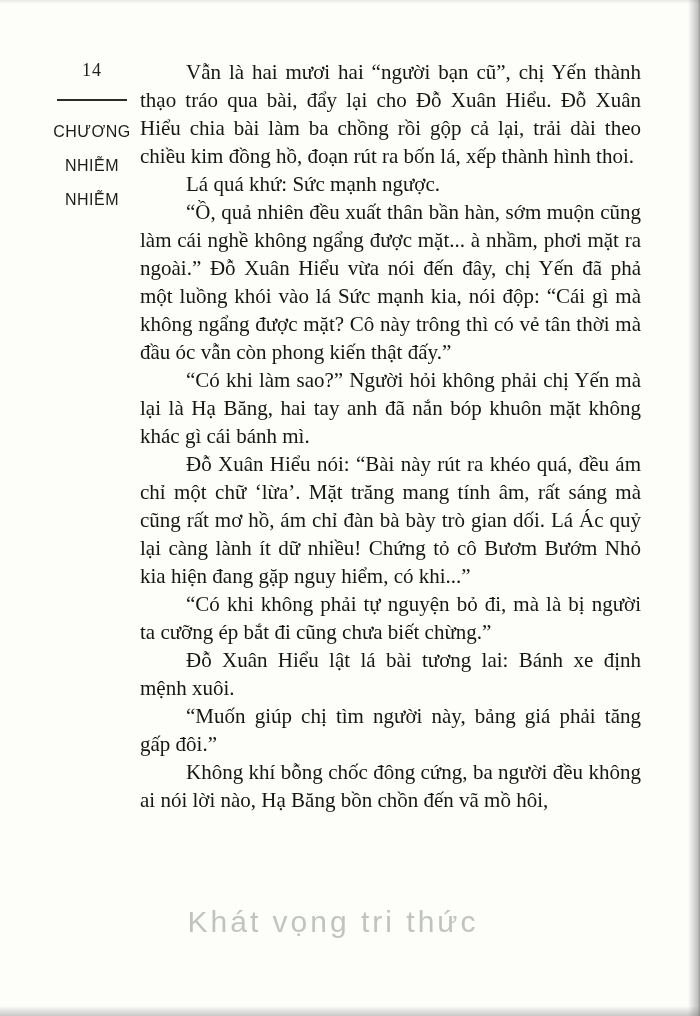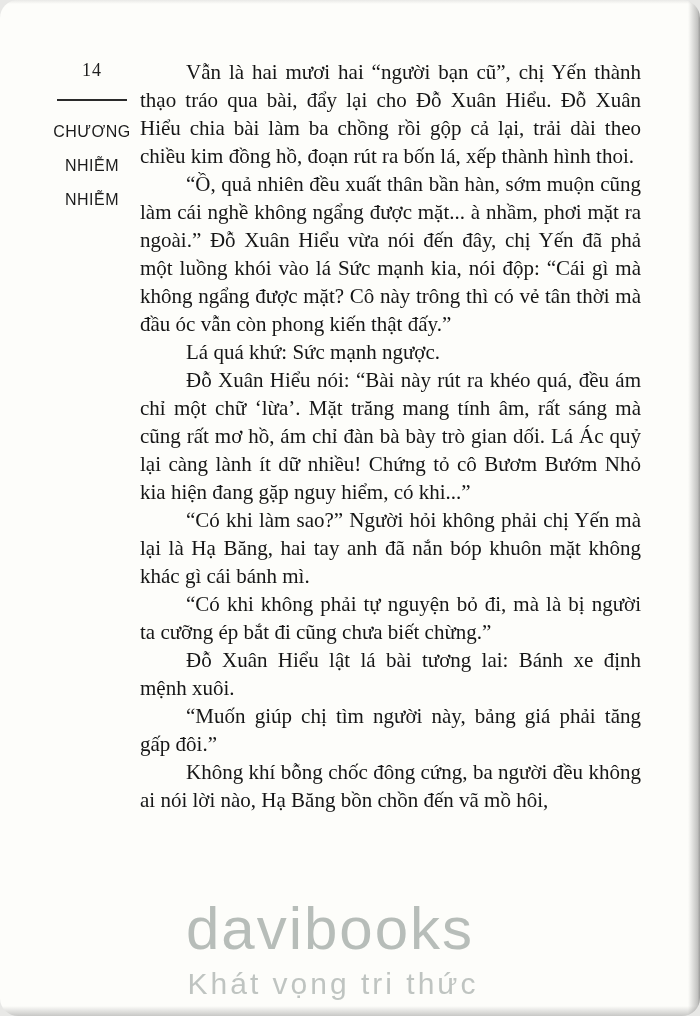--- a/index.html
+++ b/index.html
@@ -9,21 +9,20 @@
       font-family: "Liberation Serif", serif;
     }
     .scan-page {
       position: relative;
       width: 700px;
       height: 1016px;
       margin: 0 auto;
       background: #fdfdfa;
       overflow: hidden;
       box-sizing: border-box;
-      border-radius: 18px;
     }
     
     .edge-right {
       position: absolute;
       top: 0; right: 0;
       width: 12px; height: 100%;
       background: linear-gradient(to right, rgba(110,110,110,0) 0%, rgba(105,105,105,0.40) 80%, rgba(70,70,70,0.55) 100%);
       pointer-events: none;
     }
     .edge-bottom {
@@ -121,32 +120,31 @@
   <div class="margin-col">
     <div class="page-number">14</div>
     <div class="chapter-rule"></div>
     <div class="chapter-line">CHƯƠNG</div>
     <div class="chapter-line">NHIỄM</div>
     <div class="chapter-line">NHIỄM</div>
   </div>
 
   <div class="text-col">
     <p>Vẫn là hai mươi hai “người bạn cũ”, chị Yến thành thạo tráo qua bài, đẩy lại cho Đỗ Xuân Hiểu. Đỗ Xuân Hiểu chia bài làm ba chồng rồi gộp cả lại, trải dài theo chiều kim đồng hồ, đoạn rút ra bốn lá, xếp thành hình thoi.</p>
+    <p>Lá quá khứ: Sức mạnh ngược.</p>
     <p>“Ồ, quả nhiên đều xuất thân bần hàn, sớm muộn cũng làm cái nghề không ngẩng được mặt... à nhầm, phơi mặt ra ngoài.” Đỗ Xuân Hiểu vừa nói đến đây, chị Yến đã phả một luồng khói vào lá Sức mạnh kia, nói độp: “Cái gì mà không ngẩng được mặt? Cô này trông thì có vẻ tân thời mà đầu óc vẫn còn phong kiến thật đấy.”</p>
-    <p>Lá quá khứ: Sức mạnh ngược.</p>
+    <p>“Có khi làm sao?” Người hỏi không phải chị Yến mà lại là Hạ Băng, hai tay anh đã nắn bóp khuôn mặt không khác gì cái bánh mì.</p>
     <p>Đỗ Xuân Hiểu nói: “Bài này rút ra khéo quá, đều ám chỉ một chữ ‘lừa’. Mặt trăng mang tính âm, rất sáng mà cũng rất mơ hồ, ám chỉ đàn bà bày trò gian dối. Lá Ác quỷ lại càng lành ít dữ nhiều! Chứng tỏ cô Bươm Bướm Nhỏ kia hiện đang gặp nguy hiểm, có khi...”</p>
-    <p>“Có khi làm sao?” Người hỏi không phải chị Yến mà lại là Hạ Băng, hai tay anh đã nắn bóp khuôn mặt không khác gì cái bánh mì.</p>
     <p>“Có khi không phải tự nguyện bỏ đi, mà là bị người ta cưỡng ép bắt đi cũng chưa biết chừng.”</p>
     <p>Đỗ Xuân Hiểu lật lá bài tương lai: Bánh xe định mệnh xuôi.</p>
     <p>“Muốn giúp chị tìm người này, bảng giá phải tăng gấp đôi.”</p>
     <p>Không khí bỗng chốc đông cứng, ba người đều không ai nói lời nào, Hạ Băng bồn chồn đến vã mồ hôi,</p>
   </div>
 
   <div class="watermark">
-    <div class="wm-brand">davibooks</div>
     <div class="wm-slogan">Khát vọng tri thức</div>
   </div>
 
   <div class="edge-top"></div>
   <div class="edge-right"></div>
   <div class="edge-bottom"></div>
 
 </div>
 
 </body></html>

